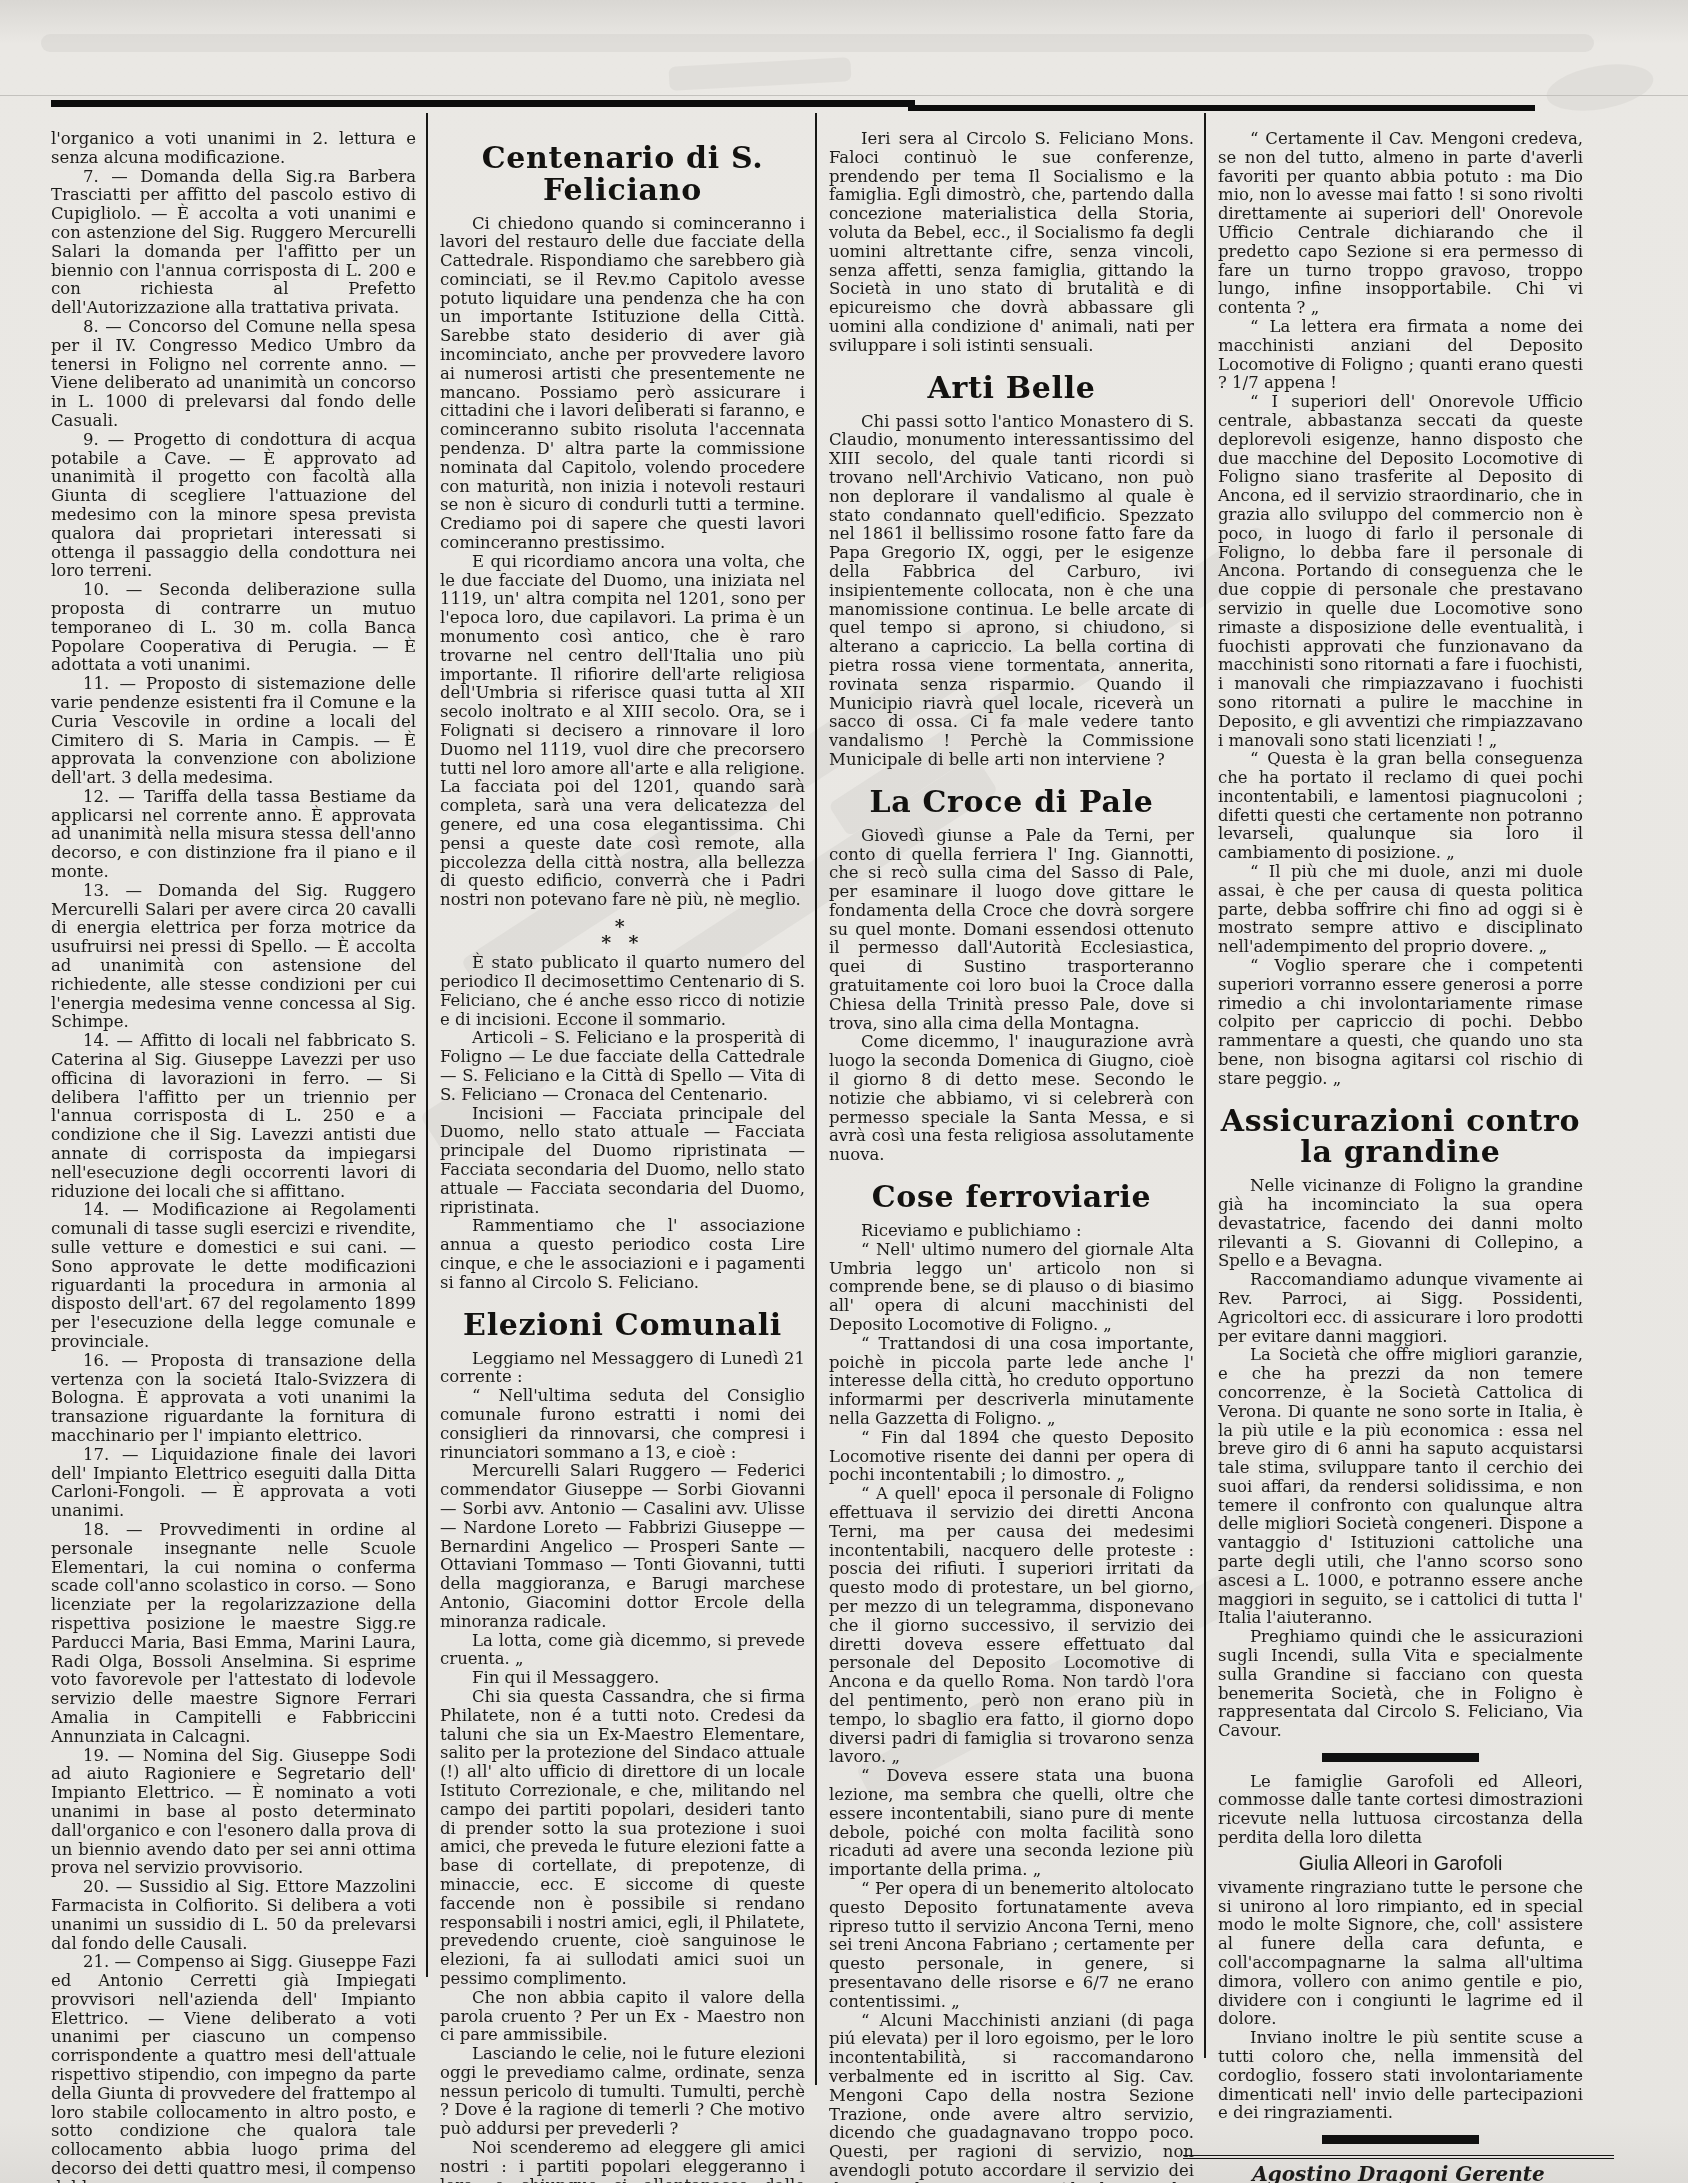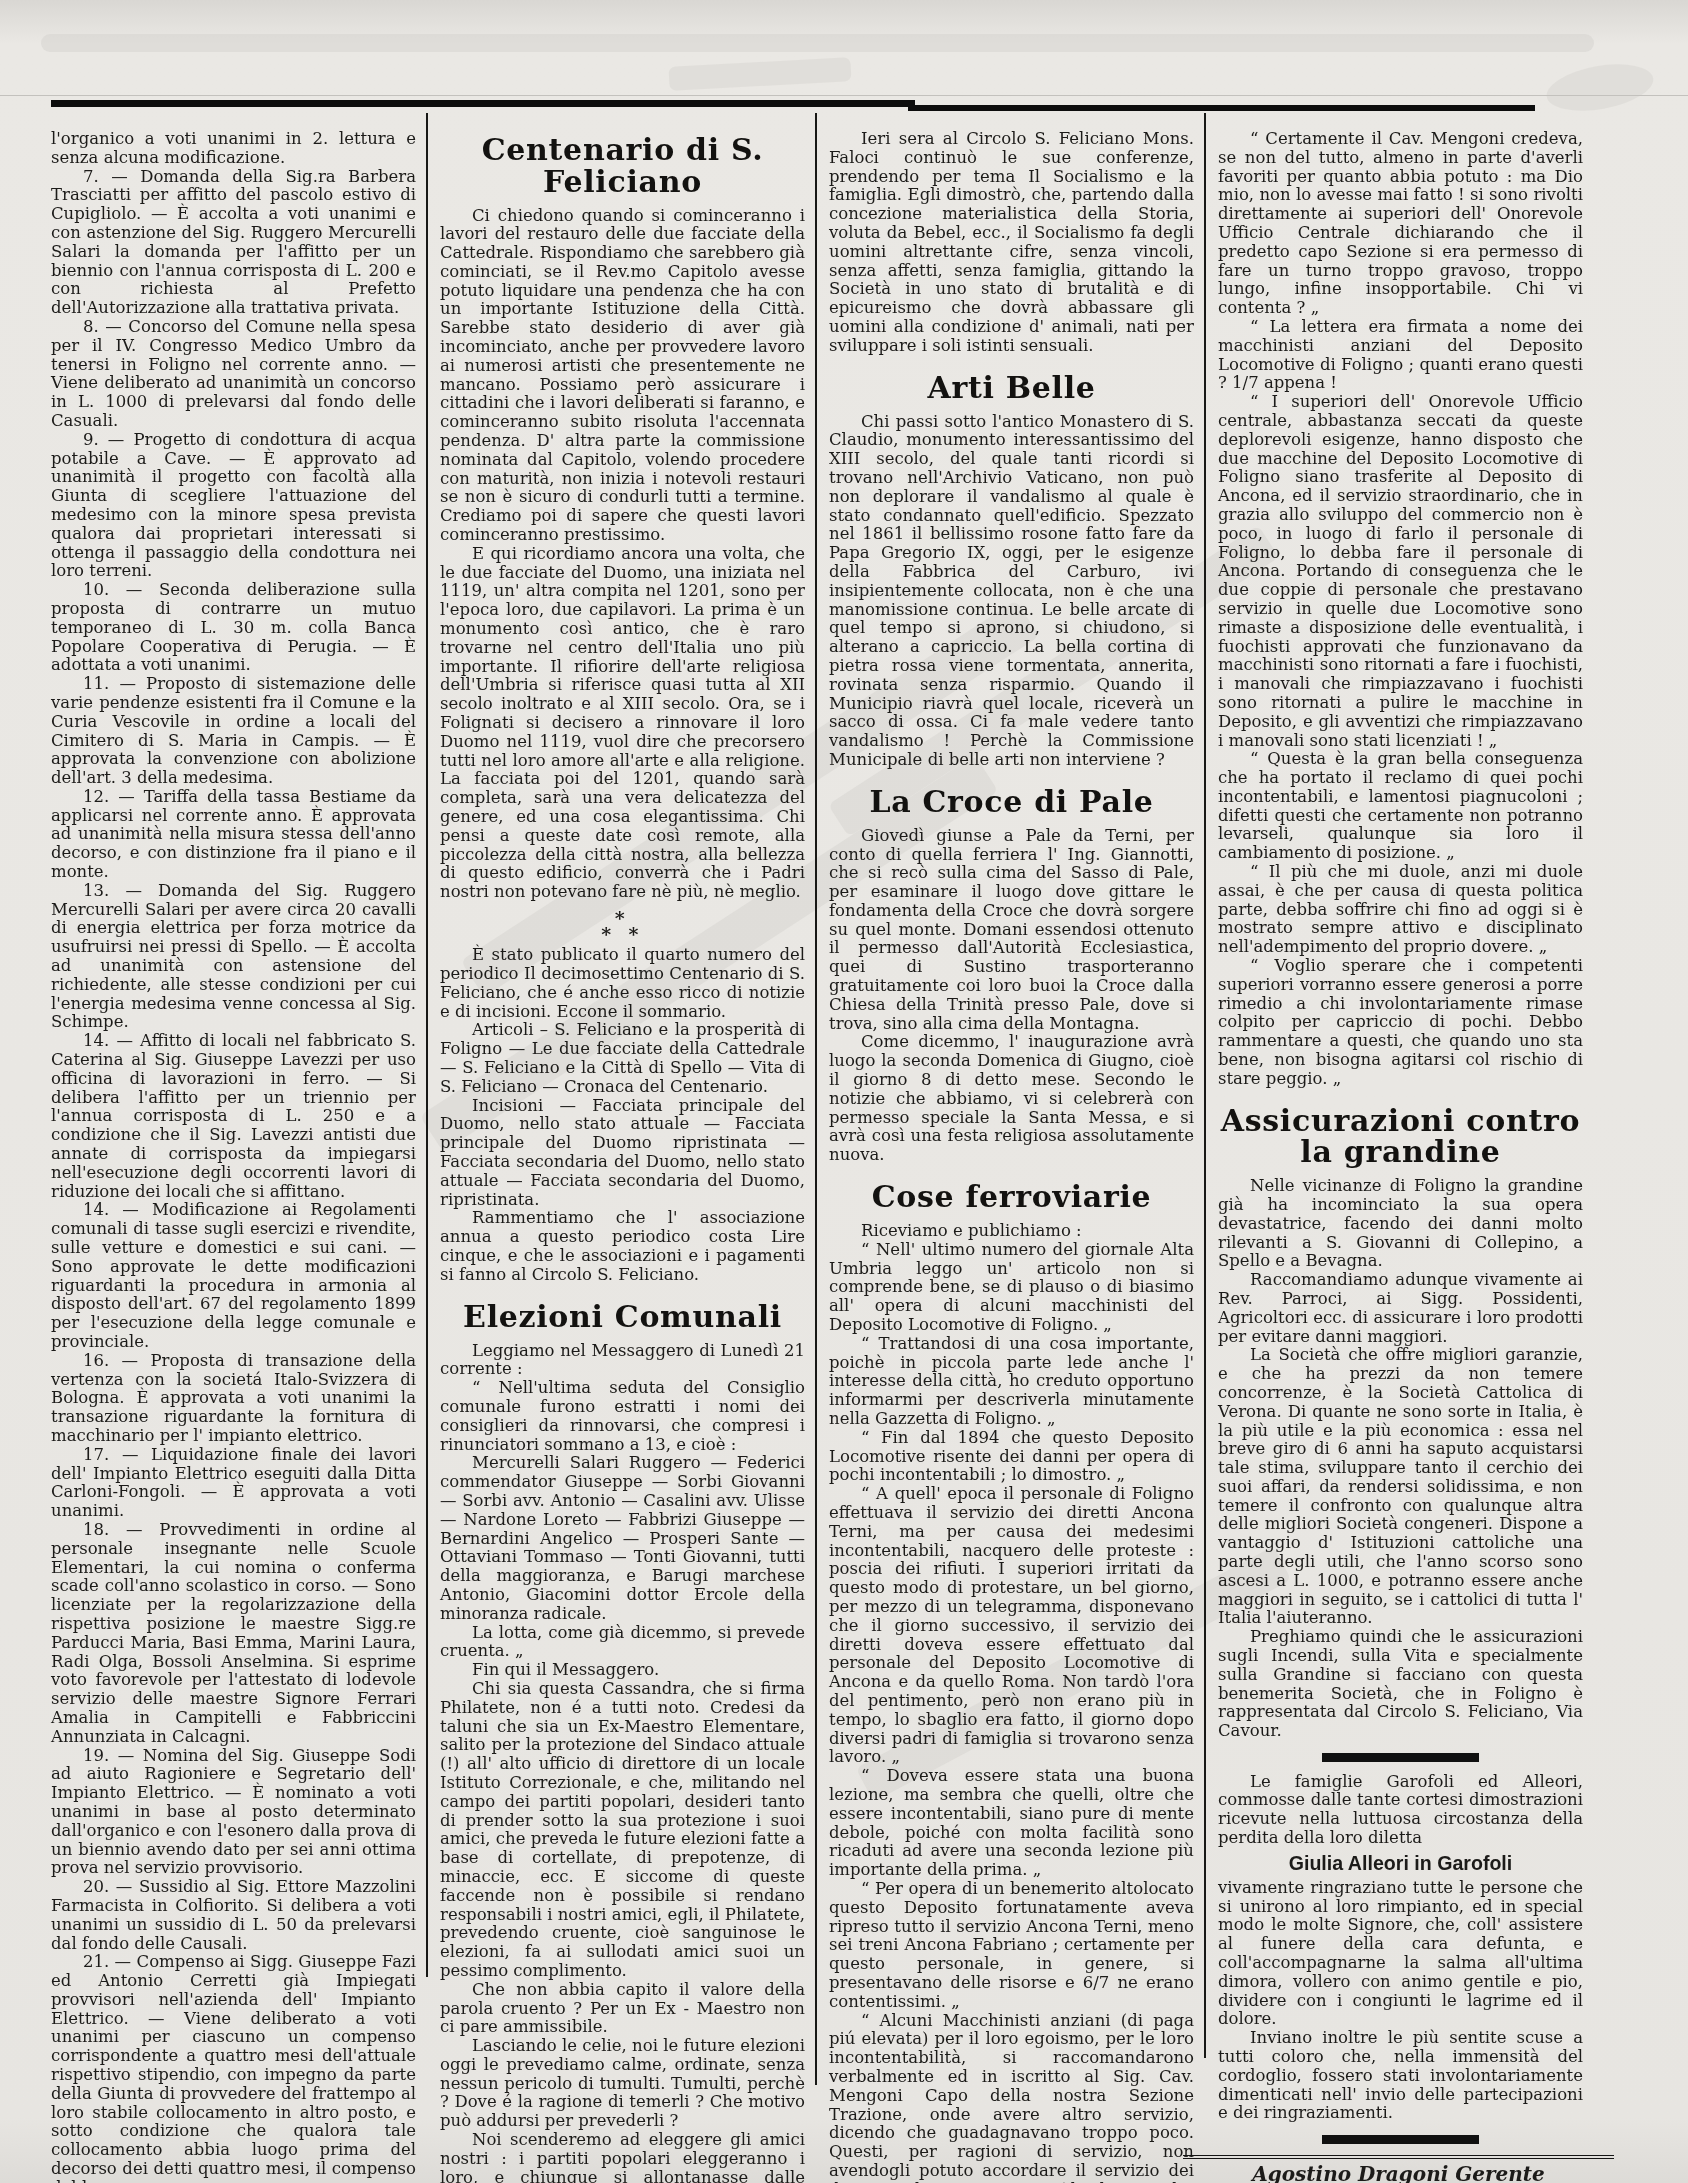--- a/index.html
+++ b/index.html
@@ -23,24 +23,24 @@
   .vrule{position:absolute;width:2px;background:#181816;}
   .v1{left:426px;top:113px;height:1864px;}
   .v2{left:815px;top:113px;height:1972px;}
   .v3{left:1204px;top:113px;height:1945px;}
   .col{position:absolute;top:130px;width:365px;}
   .col-1{left:51px;}  .col-2{left:440px;}  .col-3{left:829px;}  .col-4{left:1218px;}
   .para{margin:0;text-indent:32px;text-align:justify;font-size:16.5px;line-height:1.14;}
   .cont{text-indent:0;}
   .it{}
   .head{font-weight:700;font-size:30px;line-height:1.05;text-align:center;margin:16px 0 9.5px;letter-spacing:0.7px;color:#131210;}
-  .col .head:first-child{margin-top:4px;}
+  .col .head:first-child{margin-top:12px;}
   .asterism{text-align:center;white-space:pre-line;line-height:.85;font-size:19px;letter-spacing:5.4px;margin:8px 0 4px;font-weight:700;}
   .bar{height:8.8px;background:#101010;width:157px;margin:12px auto 10.8px;}
-  .center-bold{font-family:"Liberation Sans","DejaVu Sans",sans-serif;font-weight:700;font-size:19.6px;text-align:center;text-indent:0;margin:4px 0;}
+  .center-bold{font-family:"Liberation Sans","DejaVu Sans",sans-serif;font-weight:400;font-size:19.6px;text-align:center;text-indent:0;margin:4px 0;}
   .footer-rule{border-top:4px double #151515;border-bottom:4px double #151515;margin:8px -31px 0 -35px;padding:3.4px 6.8px 4.7px;text-align:center;}
   .footer-rule span{font-style:italic;font-weight:700;font-size:20px;}
 </style>
 </head>
 <body>
 
 <div class="ghost g5"></div>
 <div class="ghost g6"></div>
 <div class="ghost g7"></div>
 <div class="ghost g1"></div>

